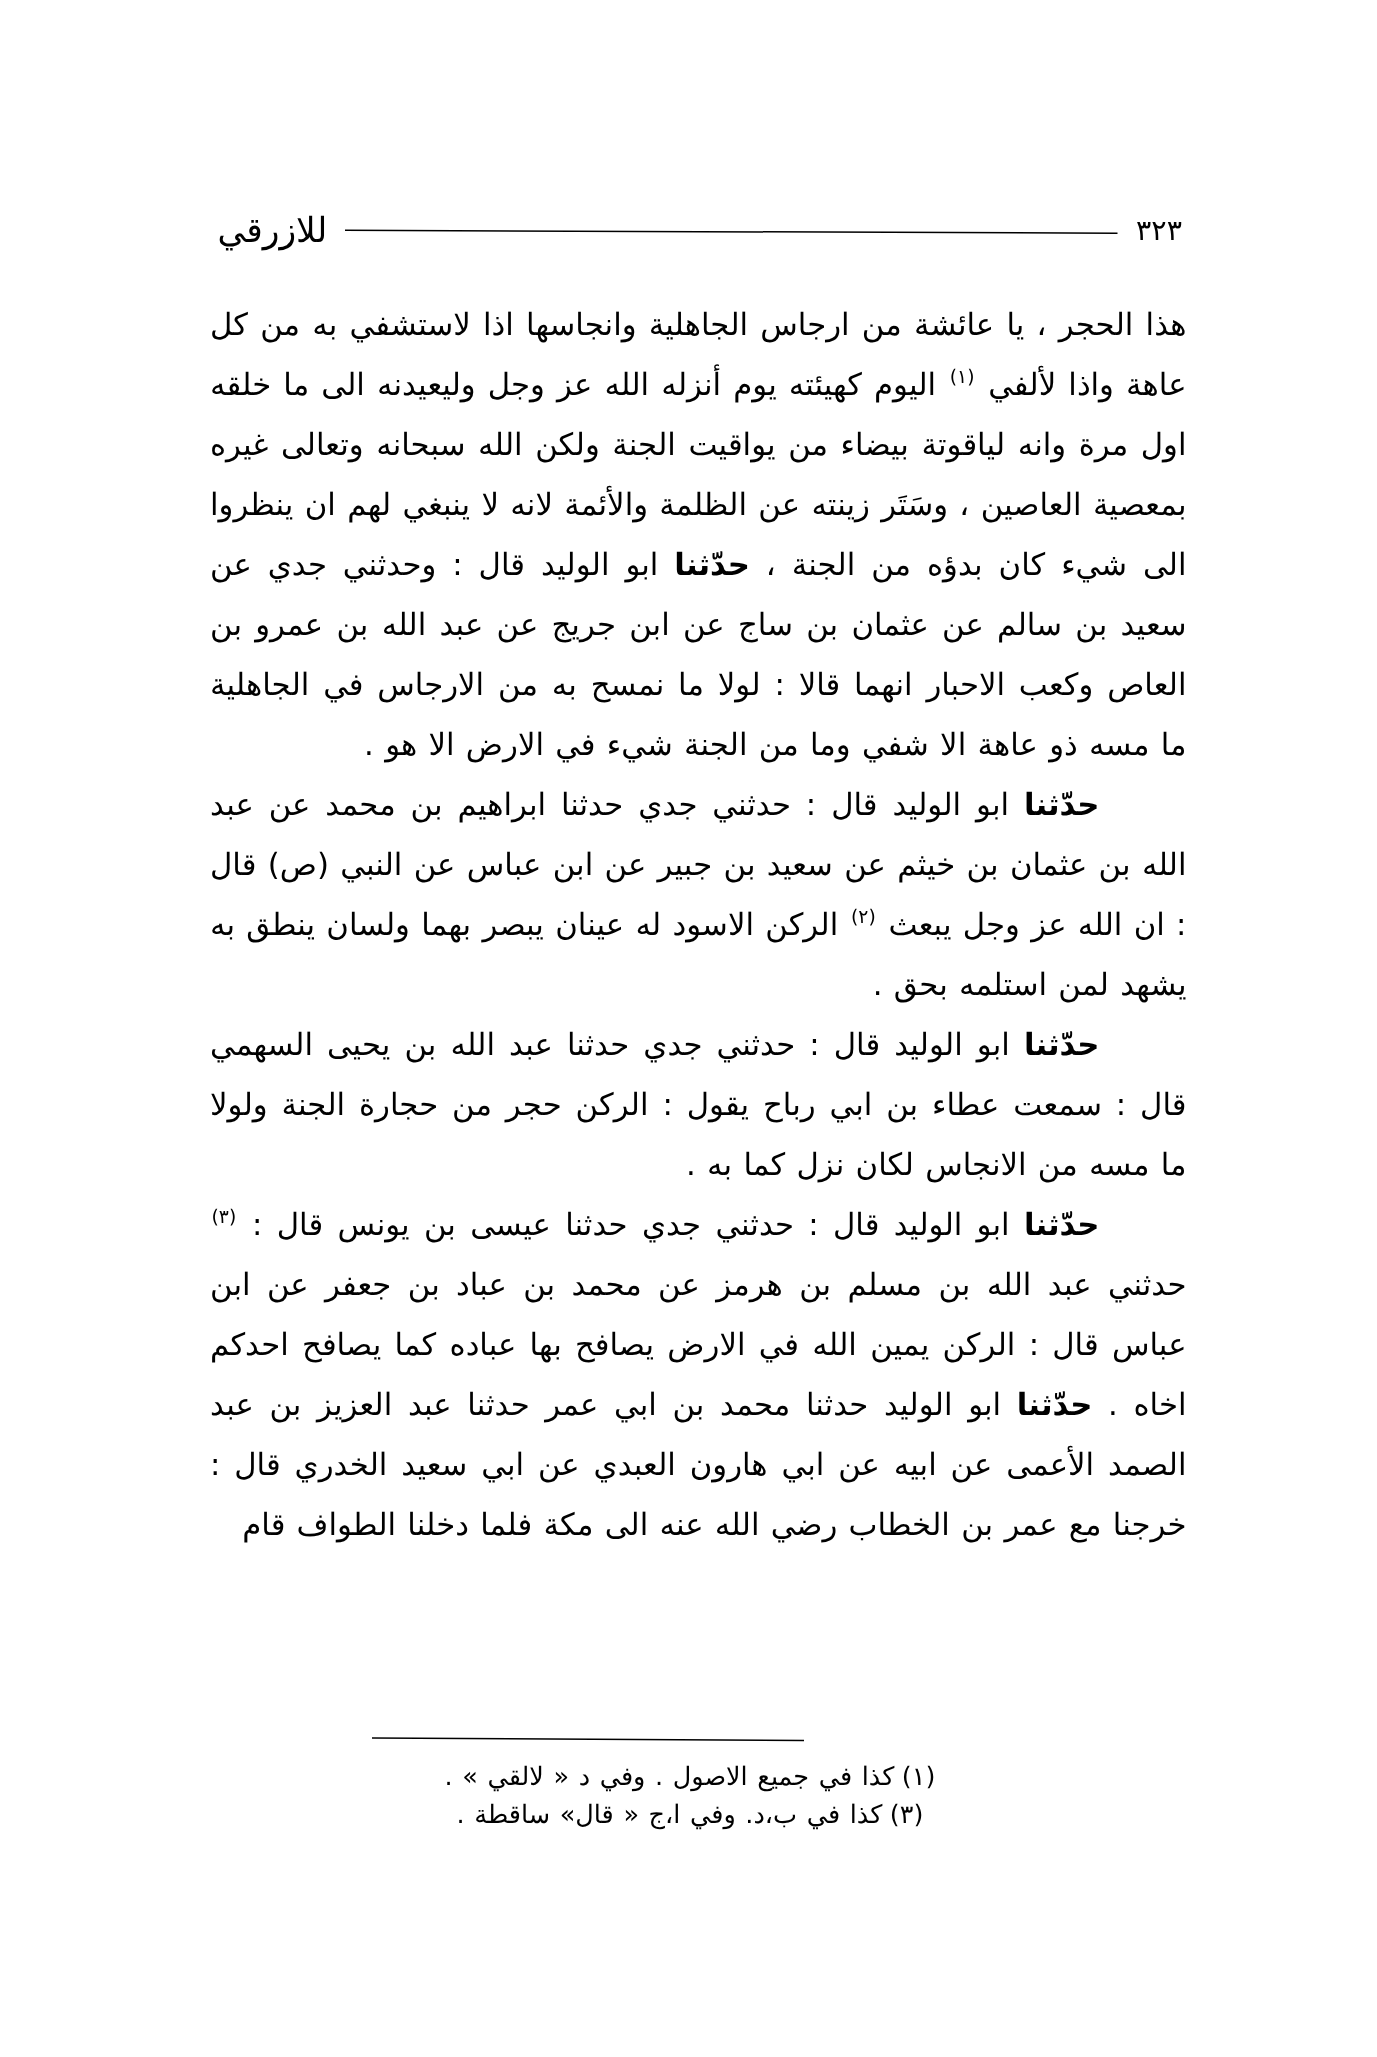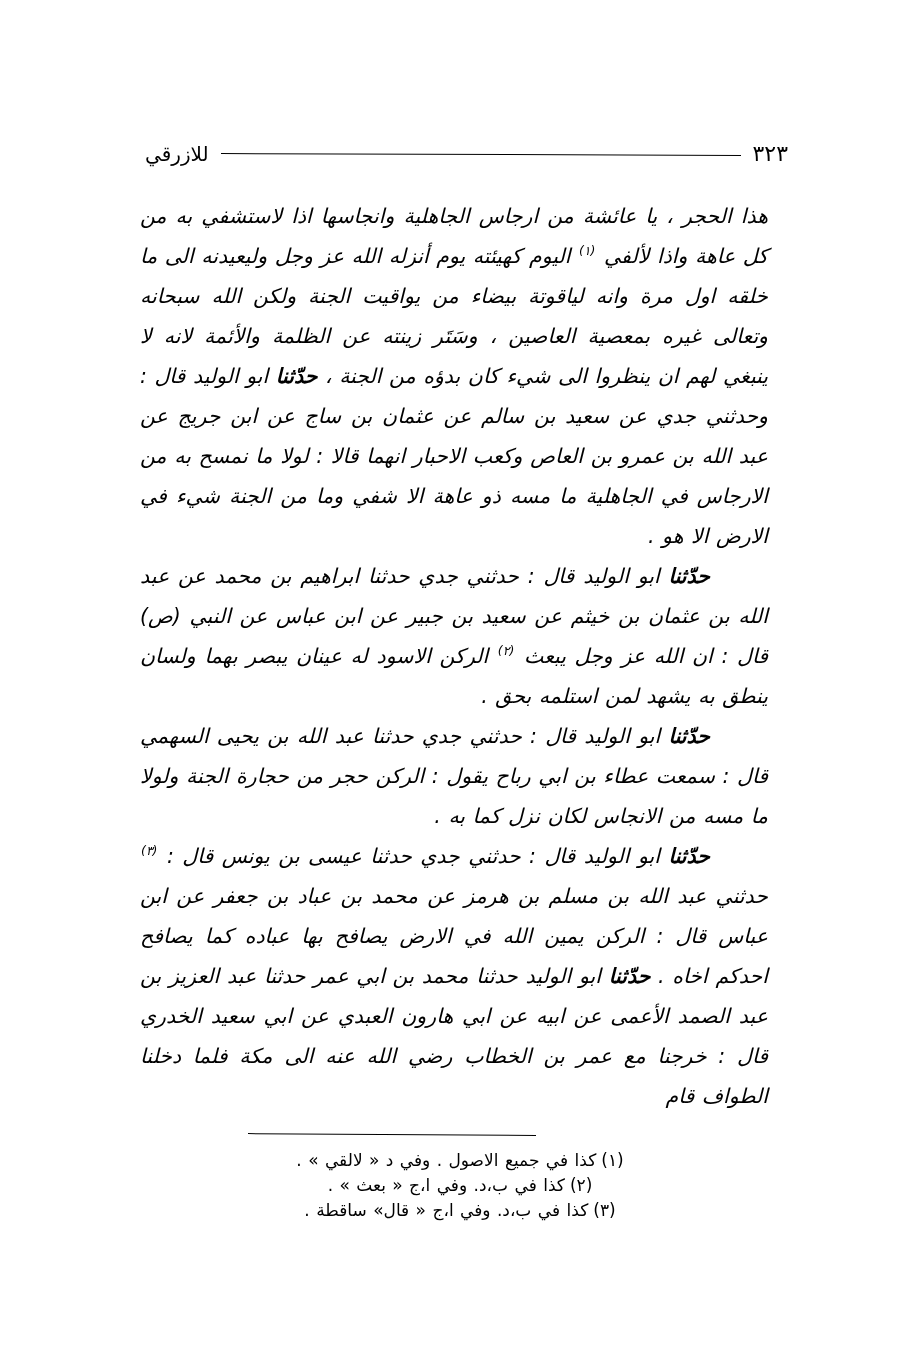--- a/index.html
+++ b/index.html
@@ -29,50 +29,49 @@
     top: 138px;
     left: 145px;
     right: 130px;
     height: 34px;
     display: flex;
     flex-direction: row;
     align-items: center;
     gap: 12px;
   }
   .folio {
-    font-size: 22px;
+    font-size: 19px;
     letter-spacing: 0.5px;
     white-space: nowrap;
     line-height: 1;
     padding-bottom: 2px;
   }
   .head-rule {
     flex: 1 1 auto;
     height: 0;
     border-bottom: 1.7px solid #000;
     margin-bottom: 1px;
     transform: rotate(0.22deg);
   }
   .head-title {
-    font-size: 20px;
+    font-size: 23px;
     white-space: nowrap;
     line-height: 1;
     padding-bottom: 2px;
   }
 
   
   .body-text {
     position: absolute;
     top: 196px;
-    right: 150px;
+    right: 127px;
     left: 140px;
     direction: rtl;
     text-align: justify;
     text-align-last: right;
-    font-style: italic;
   }
 
   .para {
     font-size: 20.5px;
     line-height: 40px;
     margin: 0 0 0 0;
     text-align: justify;
     text-align-last: right;
     word-spacing: 1px;
   }
@@ -142,18 +141,17 @@
       <div class="para"><span>هذا الحجر ، يا عائشة من ارجاس الجاهلية وانجاسها اذا لاستشفي به من كل عاهة واذا لألفي </span><sup class="fn">(١)</sup><span> اليوم كهيئته يوم أنزله الله عز وجل وليعيدنه الى ما خلقه اول مرة وانه لياقوتة بيضاء من يواقيت الجنة ولكن الله سبحانه وتعالى غيره بمعصية العاصين ، وسَتَر زينته عن الظلمة والأئمة لانه لا ينبغي لهم ان ينظروا الى شيء كان بدؤه من الجنة ، </span><span class="b">حدّثنا</span><span> ابو الوليد قال : وحدثني جدي عن سعيد بن سالم عن عثمان بن ساج عن ابن جريج عن عبد الله بن عمرو بن العاص وكعب الاحبار انهما قالا : لولا ما نمسح به من الارجاس في الجاهلية ما مسه ذو عاهة الا شفي وما من الجنة شيء في الارض الا هو .</span></div>
       <div class="para indent"><span class="b">حدّثنا</span><span> ابو الوليد قال : حدثني جدي حدثنا ابراهيم بن محمد عن عبد الله بن عثمان بن خيثم عن سعيد بن جبير عن ابن عباس عن النبي (ص) قال : ان الله عز وجل يبعث </span><sup class="fn">(٢)</sup><span> الركن الاسود له عينان يبصر بهما ولسان ينطق به يشهد لمن استلمه بحق .</span></div>
       <div class="para indent"><span class="b">حدّثنا</span><span> ابو الوليد قال : حدثني جدي حدثنا عبد الله بن يحيى السهمي قال : سمعت عطاء بن ابي رباح يقول : الركن حجر من حجارة الجنة ولولا ما مسه من الانجاس لكان نزل كما به .</span></div>
       <div class="para indent"><span class="b">حدّثنا</span><span> ابو الوليد قال : حدثني جدي حدثنا عيسى بن يونس قال : </span><sup class="fn">(٣)</sup><span> حدثني عبد الله بن مسلم بن هرمز عن محمد بن عباد بن جعفر عن ابن عباس قال : الركن يمين الله في الارض يصافح بها عباده كما يصافح احدكم اخاه . </span><span class="b">حدّثنا</span><span> ابو الوليد حدثنا محمد بن ابي عمر حدثنا عبد العزيز بن عبد الصمد الأعمى عن ابيه عن ابي هارون العبدي عن ابي سعيد الخدري قال : خرجنا مع عمر بن الخطاب رضي الله عنه الى مكة فلما دخلنا الطواف قام</span></div>
     </div>
 
   <div class="footnote-area">
     <div class="fn-rule"></div>
     <ul class="fn-list" id="footnote-list">
         <li class="fn-item"><span class="fn-num">(١)</span><span>كذا في جميع الاصول . وفي د « لالقي » .</span></li>
-        <li class="fn-item"><span class="fn-num">(٢)</span><span>كذا في ب،د. وفي ا،ج « بعث » .</span></li>
         <li class="fn-item"><span class="fn-num">(٣)</span><span>كذا في ب،د. وفي ا،ج « قال» ساقطة .</span></li>
       </ul>
   </div>
 
 </div>
 
 </body></html>

